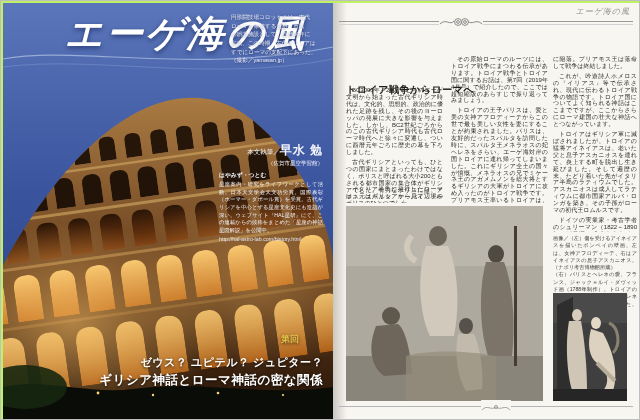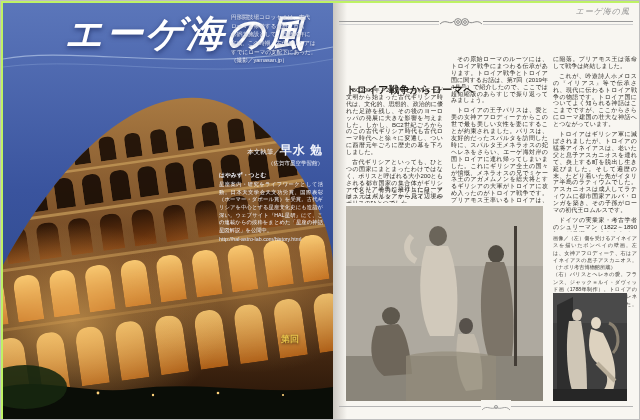--- a/index.html
+++ b/index.html
@@ -197,20 +197,24 @@
       <div class="row2">（佐賀市星空学習館）</div>
       <div class="kana">はやみず・つとむ</div>
       <div class="bio">星座案内・研究をライフワークとして活動。日本天文学会天文功労賞、国際表彰（ホーマー・ダボール賞）を受賞。古代ギリシアを中心とする星座文化史にも造詣が深い。ウェブサイト『HAL星研』にて、この連載からの抜粋をまとめた「星座の神話 星図解説」を公開中。</div>
       <div class="url">http://hal-astro-lab.com/history.html</div>
     </div>
 
     <div class="lp-episode">
       <span class="small">第</span>
       <span class="small">回</span>
     </div>
+    <div class="lp-headlines">
+      <div class="h1">ゼウス？ ユピテル？ ジュピター？</div>
+      <div class="h2">ギリシア神話とローマ神話の密な関係</div>
+    </div>
   </div>
 
   <div class="page-right">
     <div class="spine"></div>
     <div class="running-head">エーゲ海の風</div>
     <div class="rule-top-a"></div>
     <div class="rule-top-b"></div>
     <div class="ornament-top">
       <svg width="44" height="16" viewBox="0 0 44 16">
         <g stroke="#8a8a8a" fill="none" stroke-width="1">

